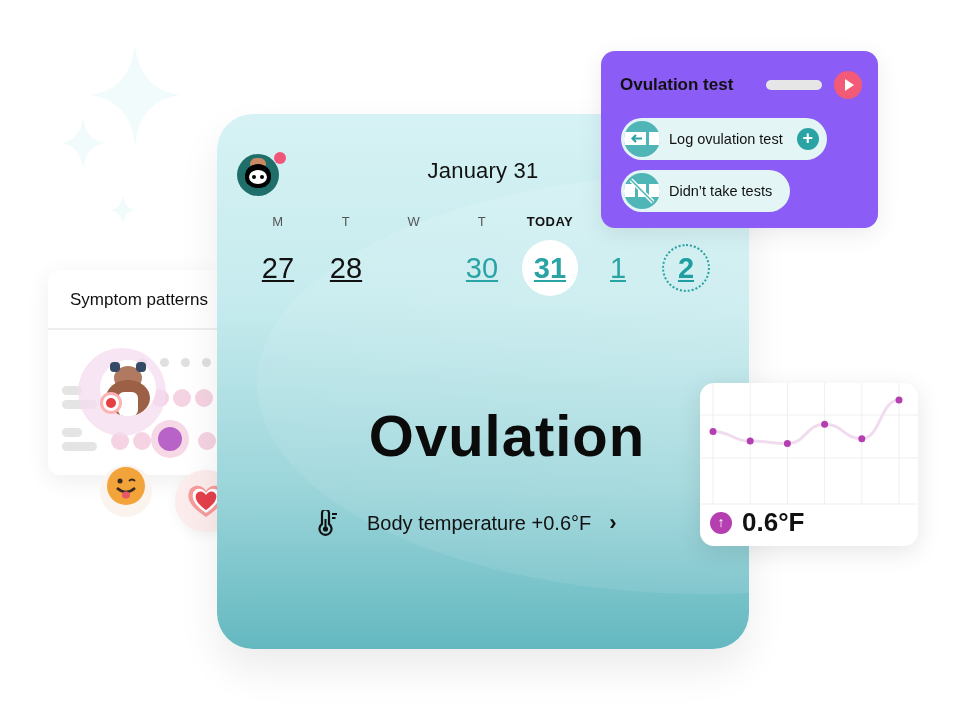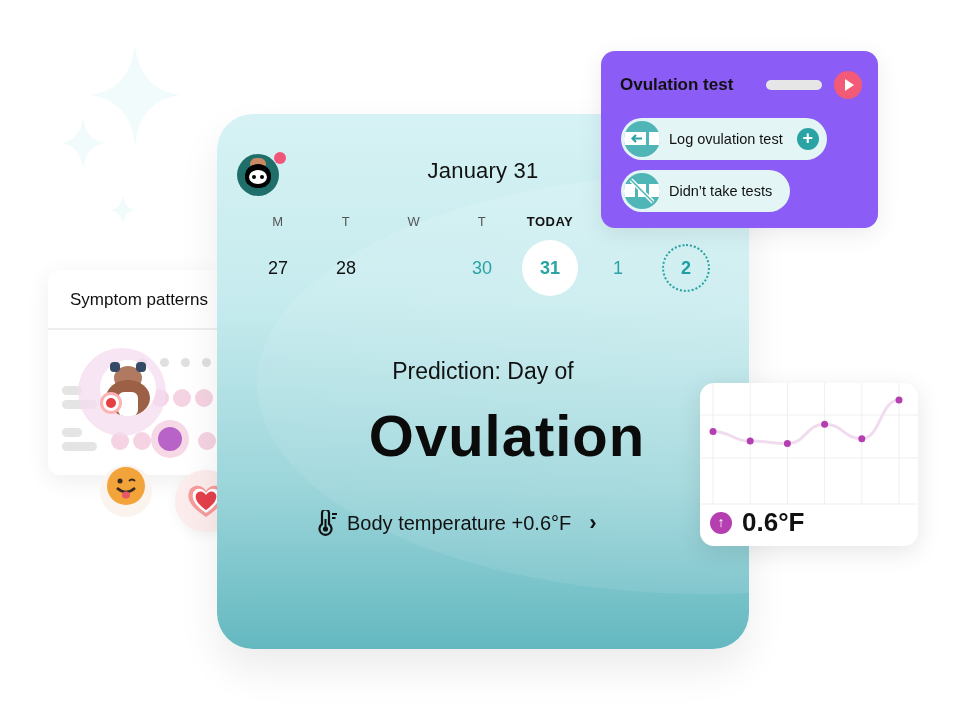--- a/index.html
+++ b/index.html
@@ -27,29 +27,29 @@
   .avatar .face .eye { position: absolute; top: 5px; width: 4px; height: 4px; border-radius: 50%; background: #000; }
   .avatar .hat { position: absolute; left: 13px; top: 4px; width: 16px; height: 8px; border-radius: 8px 8px 2px 2px; background: #c98a63; }
   .avatar .notif { position: absolute; right: -7px; top: -2px; width: 12px; height: 12px; border-radius: 50%; background: #f2557a; }
 
   .date-title { position: absolute; left: 0; width: 532px; top: 44px; text-align: center; font-size: 22px; color: #111; letter-spacing: 0.2px; }
 
   .week { position: absolute; left: 26px; top: 98px; }
   .day { position: absolute; width: 70px; text-align: center; cursor: pointer; }
   .day .dow { font-size: 13px; color: #555; height: 20px; line-height: 20px; letter-spacing: 0.5px; }
   .day .dow.today { font-weight: bold; color: #111; }
-  .day .num { margin: 8px auto 0; width: 56px; height: 56px; line-height: 56px; font-size: 18px; color: #111; border-radius: 50%; }
+  .day .num { margin: 8px auto 0; width: 56px; height: 56px; line-height: 56px; font-size: 29px; color: #111; border-radius: 50%; text-decoration: underline; }
   .day .num.future { color: #2aa3a5; }
   .day .num.today { background: #fff; color: #2aa3a5; font-weight: bold; }
   .day .num.predicted { color: #1e9ea0; font-weight: bold; border: 2px dotted #2aa3a5; width: 48px; height: 48px; line-height: 44px; margin-top: 12px; }
 
   .prediction-label { position: absolute; left: 0; width: 532px; top: 244px; text-align: center; font-size: 23px; color: #111; }
   .prediction-main { position: absolute; left: 0; width: 532px; top: 288px; text-align: center; font-size: 58px; font-weight: bold; color: #0b0b0b; letter-spacing: 1px; margin-left: 24px; }
   .temp-row { position: absolute; left: 100px; top: 396px; display: flex; align-items: center; cursor: pointer; }
-  .temp-row .label { font-size: 20px; color: #111; margin-left: 8px; }
+  .temp-row .label { font-size: 20px; color: #111; margin-left: 28px; }
   .temp-row .chev { margin-left: 18px; font-size: 22px; font-weight: bold; }
 
   
   .ovu-card {
     position: absolute; left: 601px; top: 51px; width: 277px; height: 177px;
     background: #8b5cf6; border-radius: 14px; box-shadow: 0 6px 24px rgba(0,0,0,0.08);
   }
   .ovu-card .title { position: absolute; left: 19px; top: 24px; font-size: 17px; font-weight: bold; color: #111; }
   .ovu-card .pill-bar { position: absolute; left: 165px; top: 29px; width: 56px; height: 10px; border-radius: 6px; background: #e6e6e6; }
   .ovu-card .play { position: absolute; left: 233px; top: 20px; width: 28px; height: 28px; border-radius: 50%; background: #f25a77; cursor: pointer; }
@@ -189,21 +189,20 @@
     <div class="day" style="left:340px">
       <div class="dow"></div>
       <div class="num future">1</div>
     </div>
     <div class="day" style="left:408px">
       <div class="dow"></div>
       <div class="num predicted">2</div>
     </div>
   </div>
 
-  <div class="prediction-label">Prediction: Day of</div>
   <div class="prediction-main">Ovulation</div>
 
   <div class="temp-row">
     <svg width="22" height="26" viewBox="0 0 22 26">
       <path d="M5 3 a3.5 3.5 0 0 1 7 0 v11 a6 6 0 1 1 -7 0 z" fill="none" stroke="#111" stroke-width="2.2"></path>
       <circle cx="8.5" cy="19" r="2.6" fill="#111"></circle>
       <rect x="7.5" y="9" width="2" height="9" fill="#111"></rect>
       <rect x="15" y="3" width="5" height="2" fill="#111"></rect>
       <rect x="15" y="7" width="3.5" height="2" fill="#111"></rect>
     </svg>

